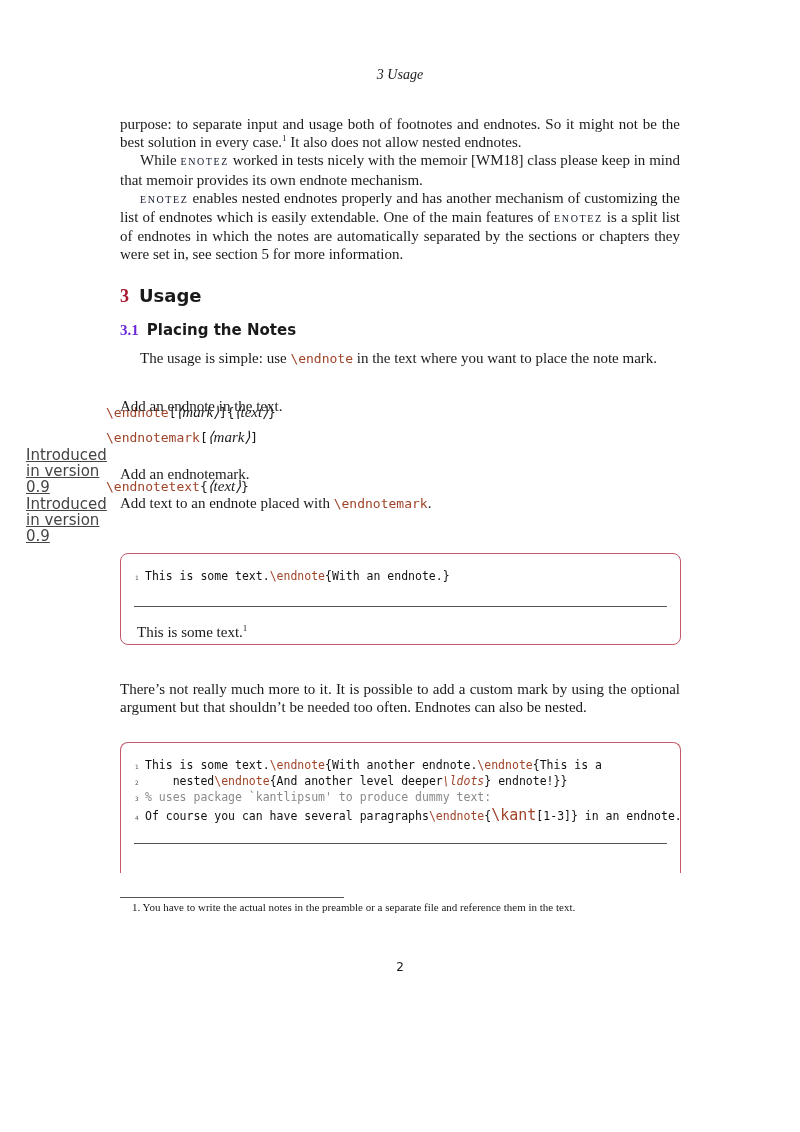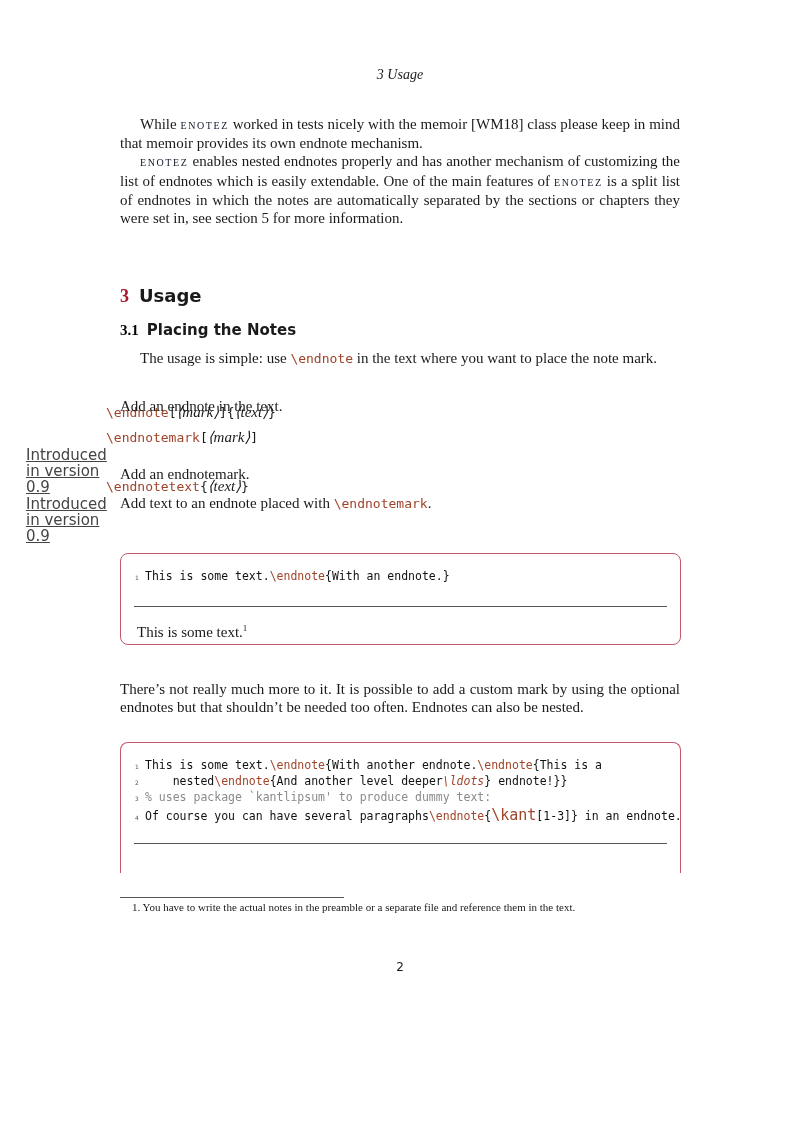--- a/index.html
+++ b/index.html
@@ -9,41 +9,42 @@
   .running-head { left:0; width:800px; top:67px; text-align:center; font-style:italic; font-size:14px; }
   .body-text { left:120px; width:560px; font-size:15px; line-height:18.2px; text-align:justify; }
   .body-text p { margin:0; }
   .indent { text-indent:20px; }
   .pkg { color:#0f172a; font-variant:small-caps; letter-spacing:1.6px; font-size:14px; text-transform:lowercase; }
   .code-red { color:#a0442a; font-family:"DejaVu Sans Mono","Liberation Mono",monospace; font-size:13px; }
   .mono { font-family:"DejaVu Sans Mono","Liberation Mono",monospace; font-size:13px; }
   .sec-h { left:120px; font-family:"DejaVu Sans","Liberation Sans",sans-serif; font-weight:bold; font-size:18px; }
   .sec-h .num { color:#a6192e; font-family:"Liberation Serif",serif; margin-right:10px; }
   .subsec-h { left:120px; font-family:"DejaVu Sans","Liberation Sans",sans-serif; font-weight:bold; font-size:15px; }
-  .subsec-h .num { color:#000000; font-family:"Liberation Serif",serif; margin-right:8px; }
+  .subsec-h .num { color:#6d28d9; font-family:"Liberation Serif",serif; margin-right:8px; }
   .cmd-sig { left:106px; font-size:14px; }
   .cmd-desc { left:120px; font-size:15px; }
   .arg { font-style:italic; font-family:"Liberation Serif",serif; font-size:15px; }
   .margin-note { left:26px; width:85px; font-family:"DejaVu Sans","Liberation Sans",sans-serif; font-size:15px; line-height:16px; color:#444;text-decoration:underline; }
   .example-box { left:120px; width:559px; border:1px solid #c35a6a; border-radius:8px; background:#fff; }
   .code-line { position:absolute; left:14px; font-family:"DejaVu Sans Mono","Liberation Mono",monospace; font-size:11.5px; white-space:pre; color:#111; }
   .ln { font-size:6px; color:#555; display:inline-block; width:10px; }
   .comment { color:#8a8a8a; }
   .sep { position:absolute; left:13px; right:13px; height:1px; background:#555; }
   .fn-rule { left:120px; width:224px; height:1px; background:#555; }
   .footnote { left:132px; font-size:11px; }
   .page-num { left:0; width:800px; text-align:center; top:960px; font-size:12px; font-family:"DejaVu Sans","Liberation Sans",sans-serif; }
   sup { font-size:9px; line-height:0; }
 </style>
 </head>
 <body>
 
 <div class="abs running-head">3  Usage</div>
 
 <div class="abs body-text" style="top:115px;">
+  <p><span>purpose: to separate input and usage both of footnotes and endnotes. So it might not be the best solution in every case.</span><sup>1</sup><span> It also does not allow nested endnotes.</span></p>
   <p class="indent"><span>While </span><span class="pkg">enotez</span><span> worked in tests nicely with the memoir [WM18] class please keep in mind that memoir provides its own endnote mechanism.</span></p>
   <p class="indent"><span class="pkg">enotez</span><span> enables nested endnotes properly and has another mechanism of customizing the list of endnotes which is easily extendable. One of the main features of </span><span class="pkg">enotez</span><span> is a split list of endnotes in which the notes are automatically separated by the sections or chapters they were set in, see section 5 for more information.</span></p>
 </div>
 
 <div class="abs sec-h" style="top:285px;">
   <span class="num">3</span><span>Usage</span>
 </div>
 
 <div class="abs subsec-h" style="top:321px;">
   <span class="num">3.1</span><span>Placing the Notes</span>
@@ -71,21 +72,21 @@
   <span>Add text to an endnote placed with </span><span class="code-red">\endnotemark</span><span>.</span>
 </div>
 <div class="abs margin-note" style="top:496px;">Introduced in version 0.9</div>
 
 <div class="abs example-box" style="top:553px; height:90px;">
   <div class="code-line" style="top:15px;"><span class="ln">1</span><span>This is some text.</span><span class="code-red" style="font-size:11.5px;">\endnote</span><span>{With an endnote.}</span></div>
   <div class="sep" style="top:52px;"></div>
   <div class="abs" style="left:16px; top:70px; font-size:15px;"><span>This is some text.</span><sup>1</sup></div>
 </div>
 
-<div class="abs body-text" style="top:680px;">There’s not really much more to it. It is possible to add a custom mark by using the optional endnotes but that shouldn’t be needed too often. Endnotes can also be nested.</div>
+<div class="abs body-text" style="top:680px;">There’s not really much more to it. It is possible to add a custom mark by using the optional argument but that shouldn’t be needed too often. Endnotes can also be nested.</div>
 
 <div class="abs example-box" style="top:742px; height:130px; border-bottom:none; border-bottom-left-radius:0; border-bottom-right-radius:0;">
   <div class="code-line" style="top:15px;"><span class="ln">1</span><span>This is some text.</span><span class="code-red" style="font-size:11.5px;">\endnote</span><span>{With another endnote.</span><span class="code-red" style="font-size:11.5px;">\endnote</span><span>{This is a</span></div>
   <div class="code-line" style="top:31px;"><span class="ln">2</span><span>    nested</span><span class="code-red" style="font-size:11.5px;">\endnote</span><span>{And another level deeper</span><span class="code-red" style="font-size:11.5px;font-style:italic;">\ldots</span><span>} endnote!}}</span></div>
   <div class="code-line" style="top:47px;"><span class="ln">3</span><span class="comment">% uses package `kantlipsum' to produce dummy text:</span></div>
   <div class="code-line" style="top:63px;"><span class="ln">4</span><span>Of course you can have several paragraphs</span><span class="code-red" style="font-size:11.5px;">\endnote</span><span>{</span><span class="code-red" style="font-size:15px;">\kant</span><span>[1-3]} in an endnote.</span></div>
   <div class="sep" style="top:100px;"></div>
 </div>
 
 <div class="abs fn-rule" style="top:897px;"></div>

